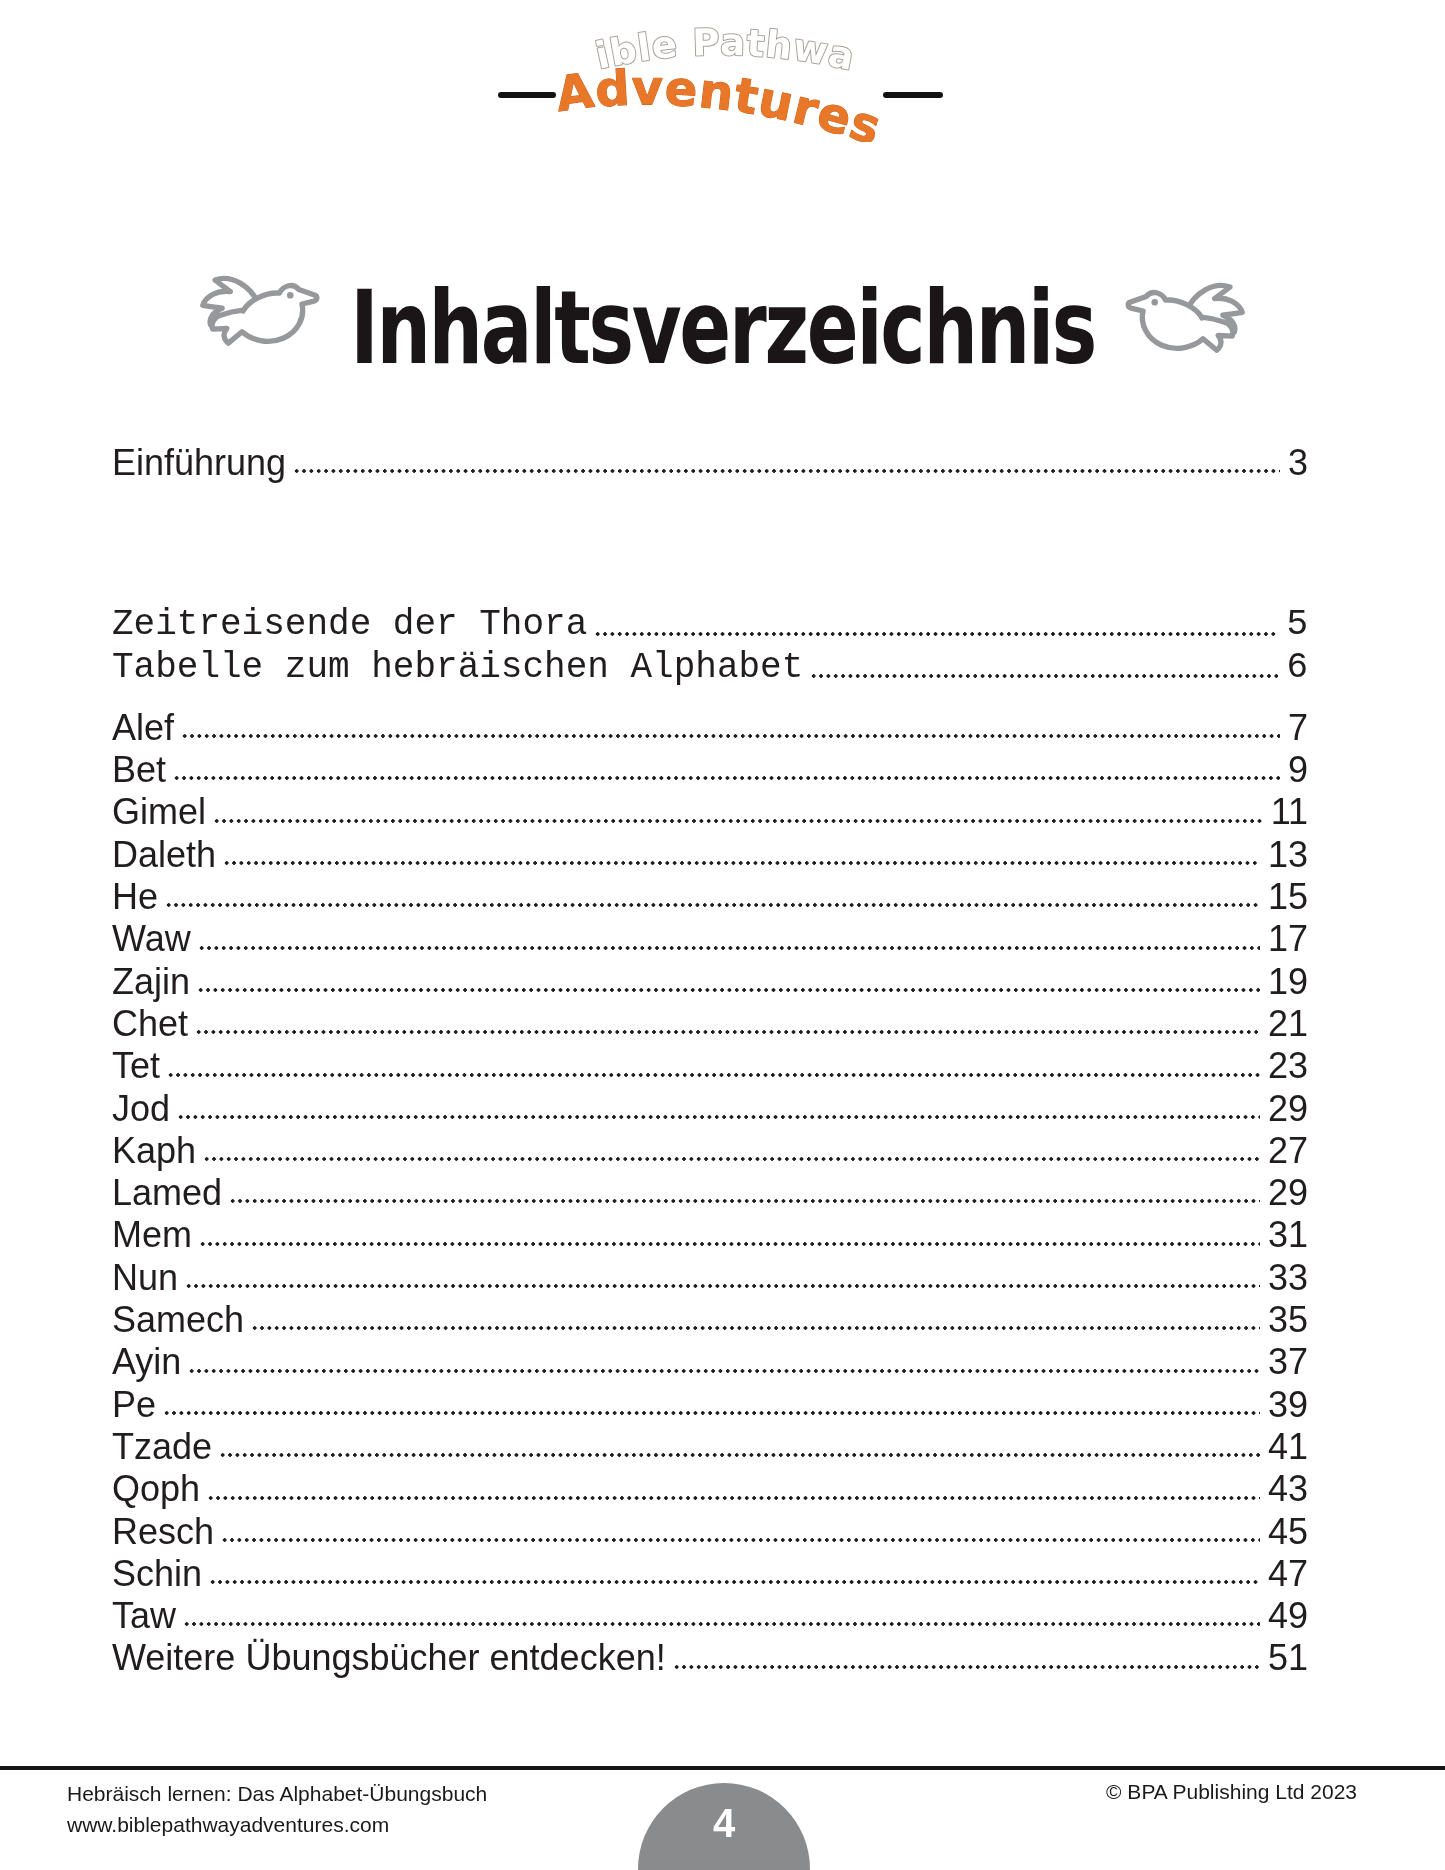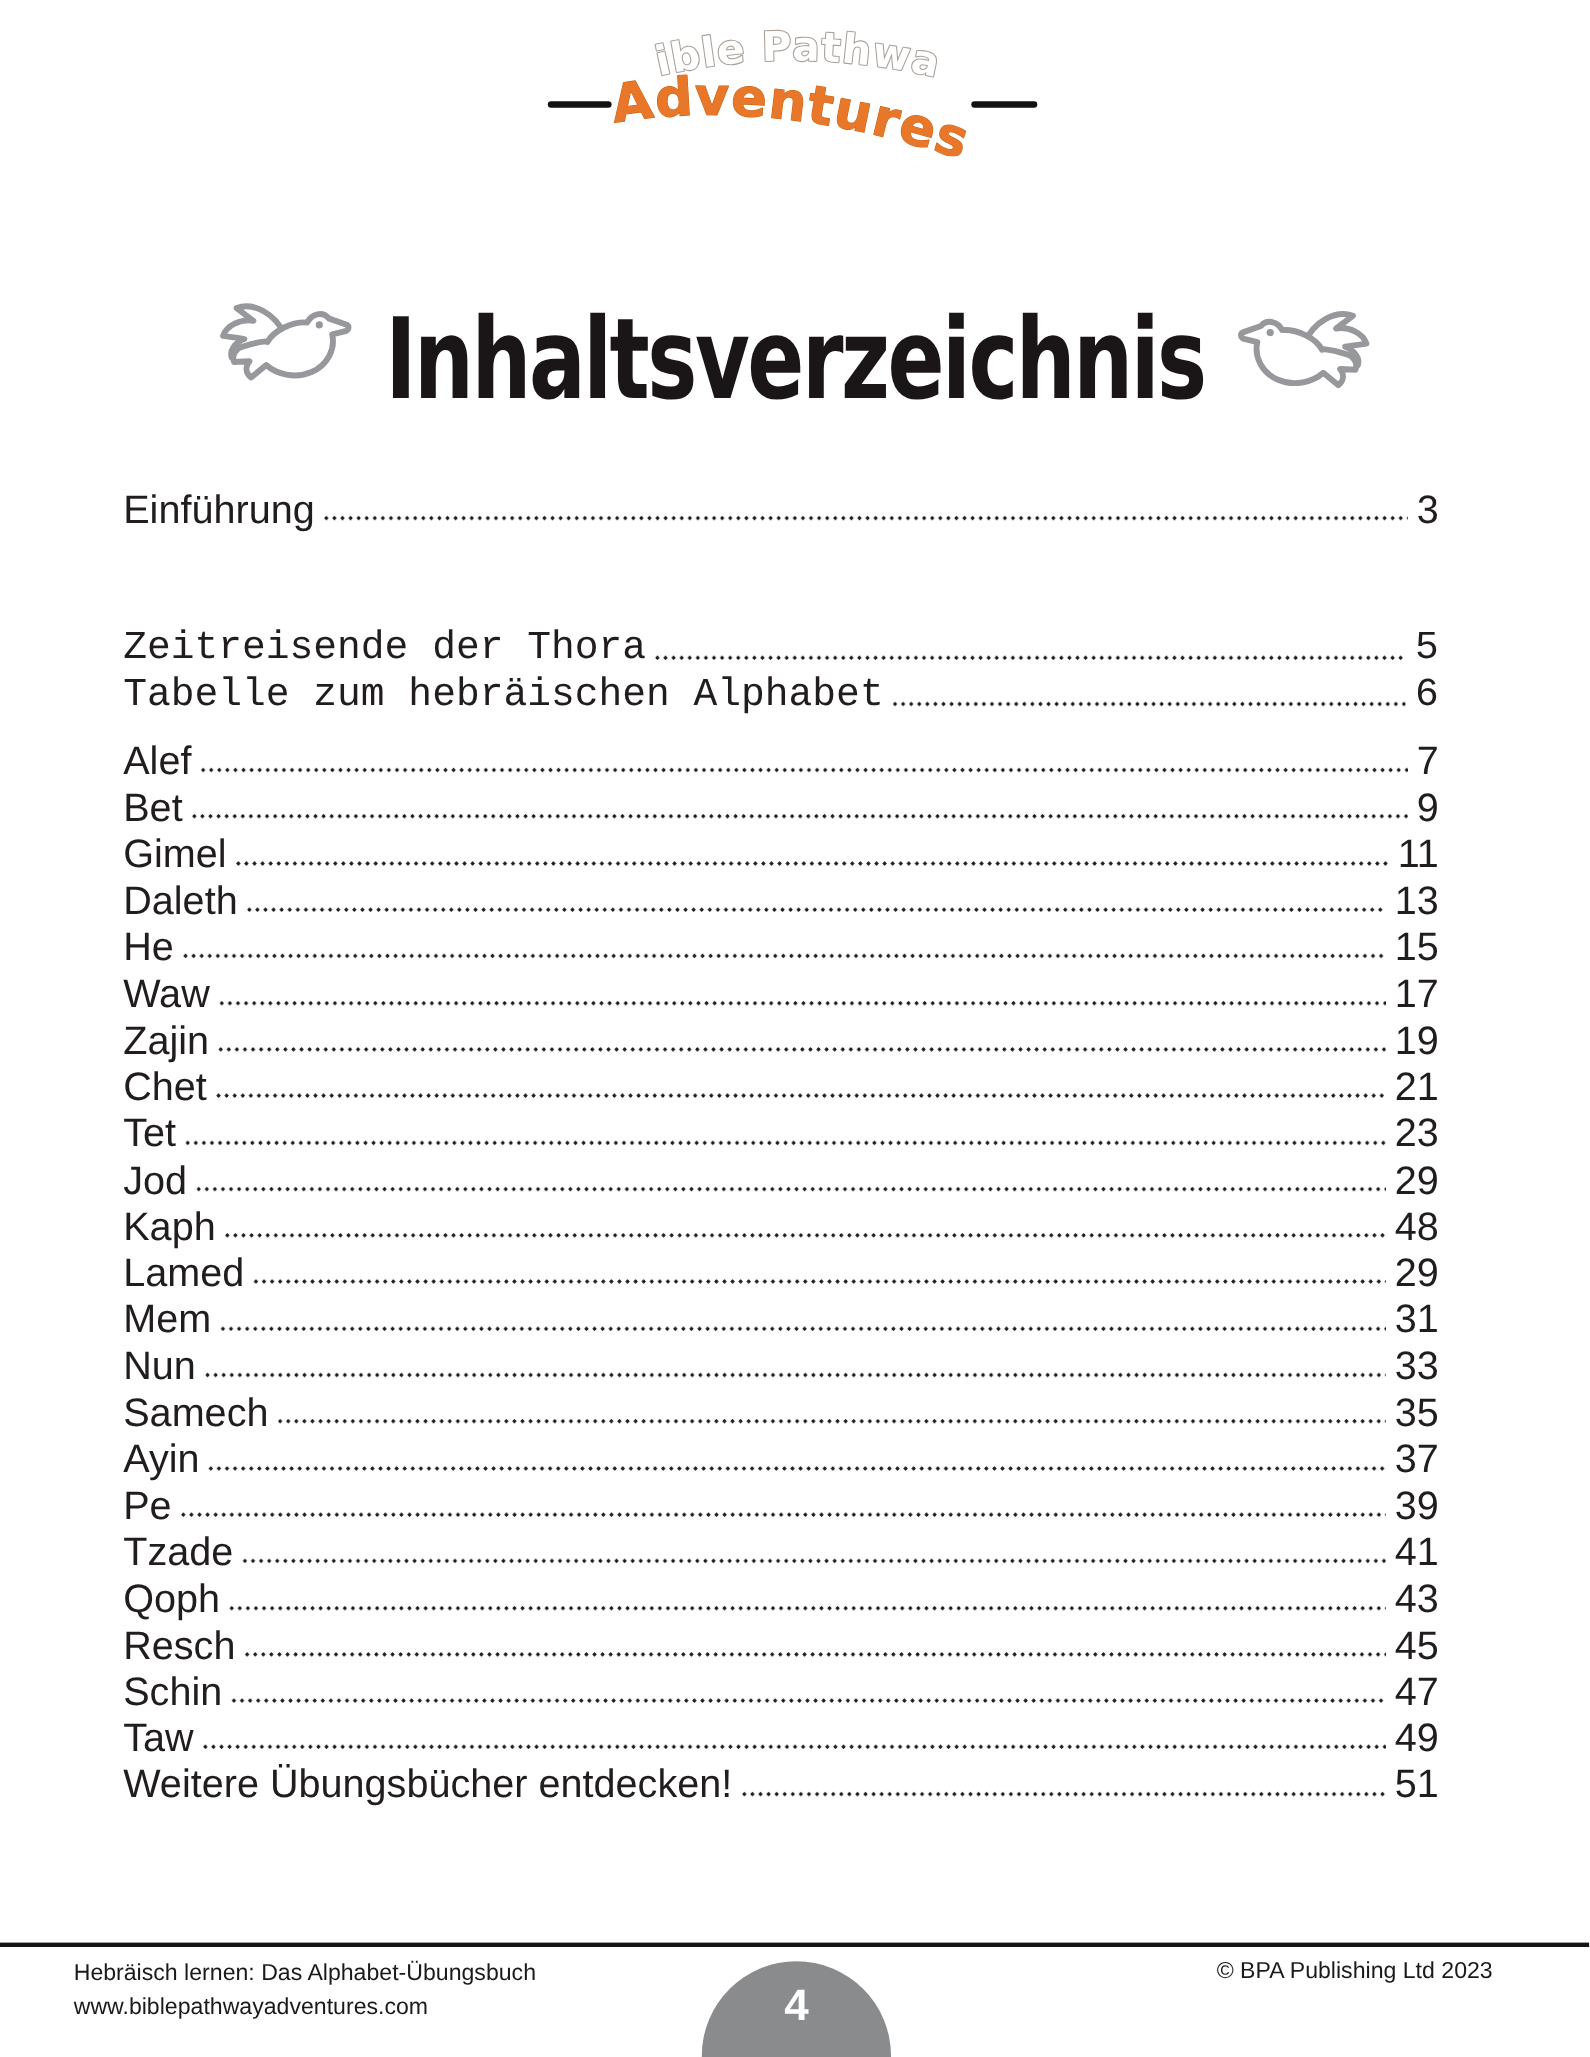--- a/index.html
+++ b/index.html
@@ -81,21 +81,21 @@
   .dove-right { transform: scaleX(-1) rotate(-6deg); margin-top: -12px; }
 
   
   .toc {
     position: absolute;
     left: 112px;
     top: 442px;
     width: 1196px;
   }
   .toc-group { width: 100%; }
-  .toc-group.g1 { margin-bottom: 84px; }
+  .toc-group.g1 { margin-bottom: 120px; }
   .toc-group.g2 { margin-bottom: 18px; font-family: Liberation Mono, monospace; }
   .toc-group.g3 { }
   .toc-row {
     display: flex;
     align-items: flex-end;
     height: 42.3px;
   }
   .toc-label, .toc-page {
     font-size: 36px;
     line-height: 42.3px;
@@ -284,21 +284,21 @@
 
         <div class="toc-row">
           <span class="toc-label">Jod</span>
           <span class="toc-dots"></span>
           <span class="toc-page">29</span>
         </div>
 
         <div class="toc-row">
           <span class="toc-label">Kaph</span>
           <span class="toc-dots"></span>
-          <span class="toc-page">48</span>
+          <span class="toc-page">27</span>
         </div>
 
         <div class="toc-row">
           <span class="toc-label">Lamed</span>
           <span class="toc-dots"></span>
           <span class="toc-page">29</span>
         </div>
 
         <div class="toc-row">
           <span class="toc-label">Mem</span>

